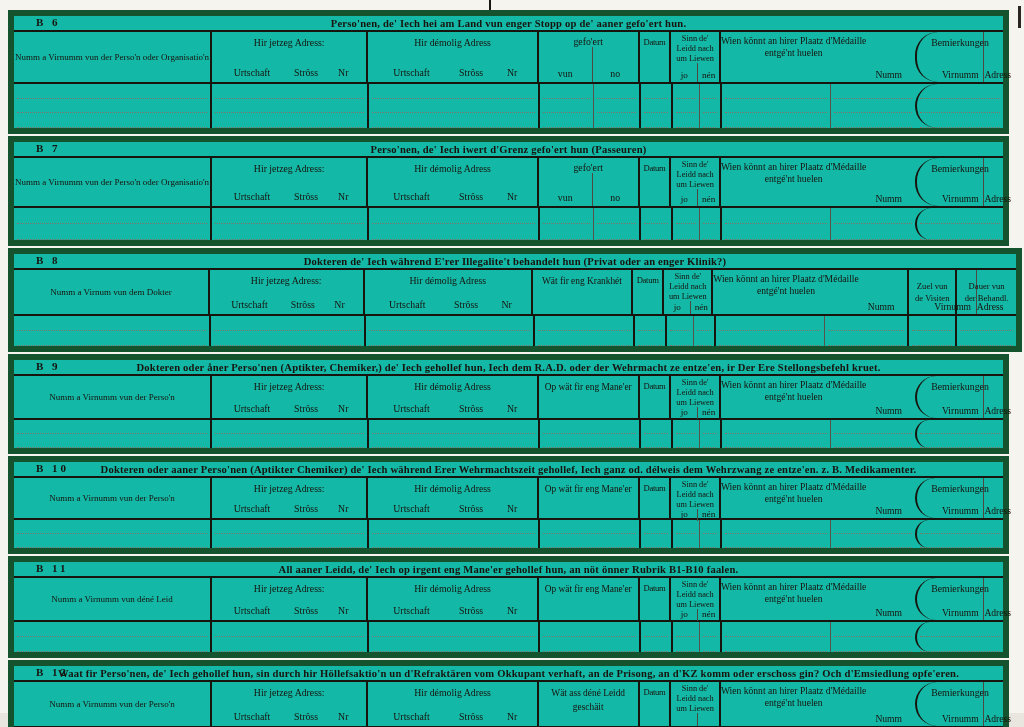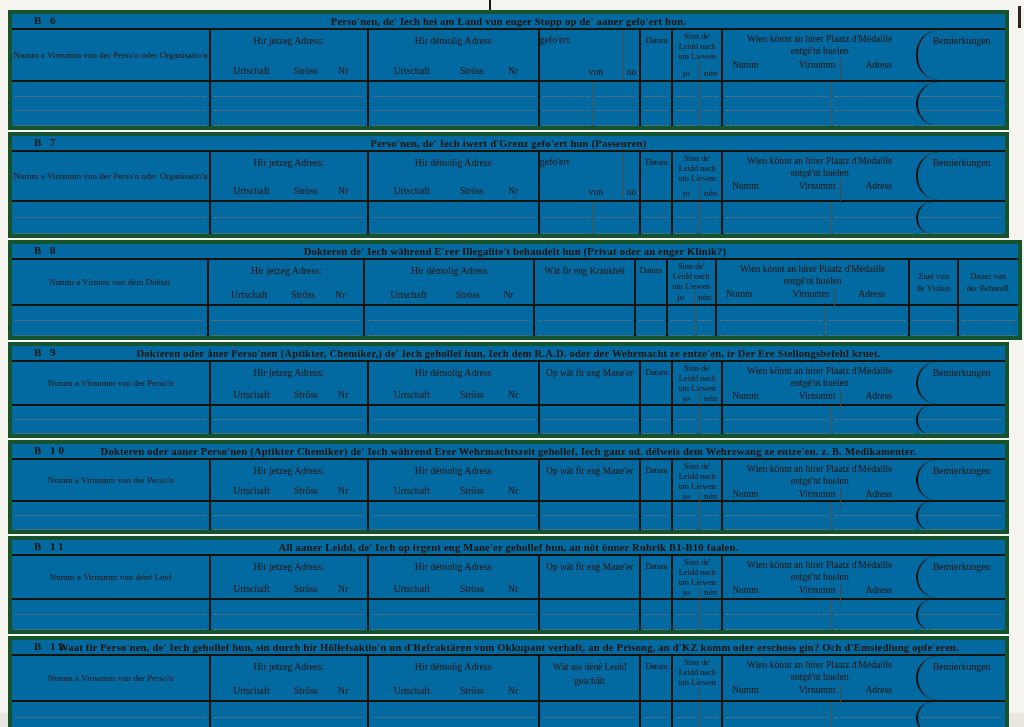--- a/index.html
+++ b/index.html
@@ -9,21 +9,21 @@
     font-family:"Liberation Serif","DejaVu Serif",serif;
     color:#17130d;
     -webkit-font-smoothing:antialiased;
   }
   .paper{position:absolute;inset:0;background:#f6f4ee;}
   .paper:after{content:"";position:absolute;left:0;right:0;bottom:0;height:14px;background:#e9e6df;}
   .fold-tick{position:absolute;left:489px;top:0;width:2px;height:11px;background:#1a1712;}
   .edge-tick{position:absolute;right:3px;top:6px;width:3px;height:22px;background:#2a261f;}
   .sheet{position:absolute;left:8px;top:10px;}
 
-  .sec{background:#0369a1;border:4px solid #14532d;width:1001px;box-sizing:border-box;}
+  .sec{background:#14b8a6;border:6px solid #14532d;width:1001px;box-sizing:border-box;}
   .sec + .sec{margin-top:2px;}
   .sec.wide{width:1014px;}
 
   .titlebar{position:relative;height:14px;border-bottom:2px solid #17130d;
     display:flex;align-items:center;justify-content:center;}
   .sec-id{position:absolute;left:22px;top:0;font-weight:bold;font-size:11px;letter-spacing:3px;white-space:nowrap;}
   .sec-title{font-weight:bold;font-size:10.6px;white-space:nowrap;letter-spacing:.2px;}
 
   .hdr{display:flex;border-bottom:2px solid #17130d;box-sizing:border-box;}
   .hdr > div, .data > div{box-sizing:border-box;}
@@ -35,42 +35,42 @@
 
   .name-h{display:flex;align-items:center;justify-content:center;text-align:right;
     font-size:9px;white-space:nowrap;overflow:hidden;}
   .adr-h{display:flex;flex-direction:column;justify-content:space-between;}
   .adr-top{text-align:center;font-size:9.8px;padding-top:5px;white-space:nowrap;}
   .adr-sub{display:flex;padding:0 10px 4px;font-size:9.8px;}
   .adr-sub .s-urt{flex:1.25;text-align:center;}
   .adr-sub .s-str{flex:1;text-align:center;}
   .adr-sub .s-nr{flex:.55;text-align:center;}
 
-  .mid2-h{display:flex;flex-direction:row;}
+  .mid2-h{display:flex;flex-direction:column;}
   .mid-top{text-align:center;font-size:9.8px;padding-top:4px;white-space:nowrap;}
   .vn{flex:1;display:flex;}
   .vn span{display:flex;align-items:flex-end;justify-content:center;padding-bottom:3px;font-size:9.8px;}
   .vn .v1{width:53px;}
   .vn .v2{flex:1;border-left:1px solid #4d4840;}
 
   .mid1-h{text-align:center;font-size:9.4px;padding-top:5px;line-height:1.45;}
 
   .datum-h{font-size:8.6px;text-align:center;padding-top:5px;letter-spacing:-.3px;overflow:hidden;}
 
   .sinn-h{display:flex;flex-direction:column;}
   .sl{font-size:8.3px;line-height:1.18;text-align:center;padding-top:2px;white-space:nowrap;}
   .jn{flex:1;display:flex;font-size:9.2px;}
   .jn span{display:flex;align-items:flex-end;justify-content:center;padding-bottom:2px;}
   .jn .jo{width:26px;}
   .jn .nen{flex:1;border-left:1px solid #4d4840;}
 
-  .wien-h{display:flex;flex-direction:column;}
+  .wien-h{display:flex;flex-direction:row;}
   .wien-top{text-align:center;font-size:9.6px;line-height:1.28;padding-top:3px;white-space:nowrap;}
   .wien-sub{flex:1;display:flex;font-size:9.6px;}
-  .wien-sub span{display:flex;align-items:flex-end;padding-bottom:10px;}
+  .wien-sub span{display:flex;align-items:flex-end;padding-bottom:2px;}
   .wn{width:62px;padding-left:9px;}
   .wv{width:46px;justify-content:center;}
   .wa{flex:1;border-left:1px solid #4d4840;justify-content:center;}
 
   .bem-h{text-align:center;font-size:9.8px;padding-top:5px;}
   .small2{display:flex;flex-direction:column;justify-content:center;text-align:center;
     font-size:8.6px;line-height:1.4;}
 
   .data{display:flex;}
   .dcell{display:flex;flex-direction:column;}

